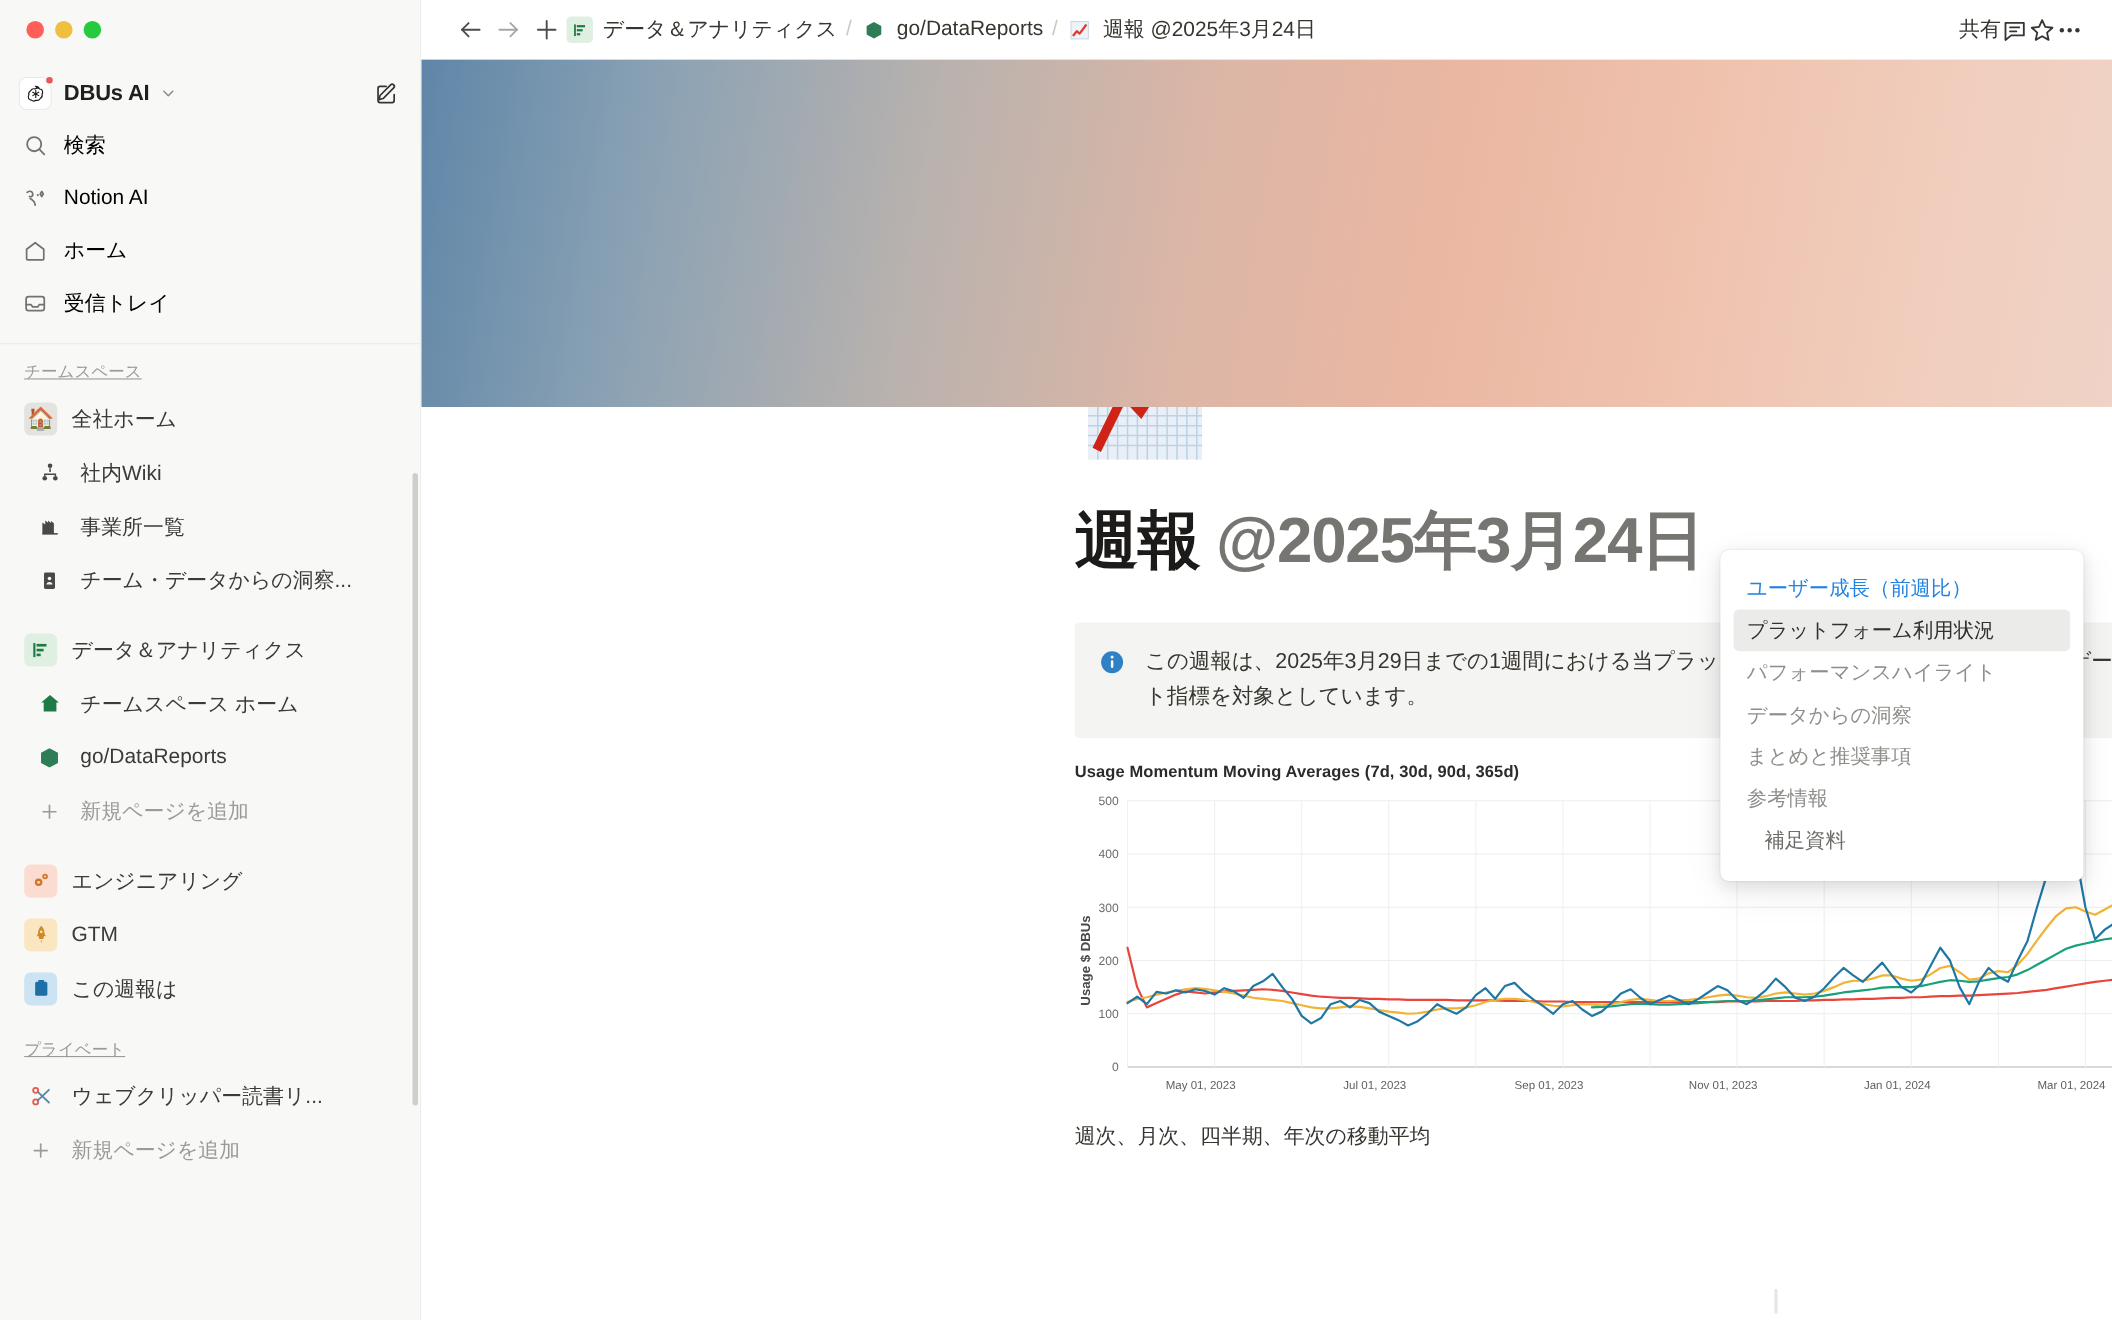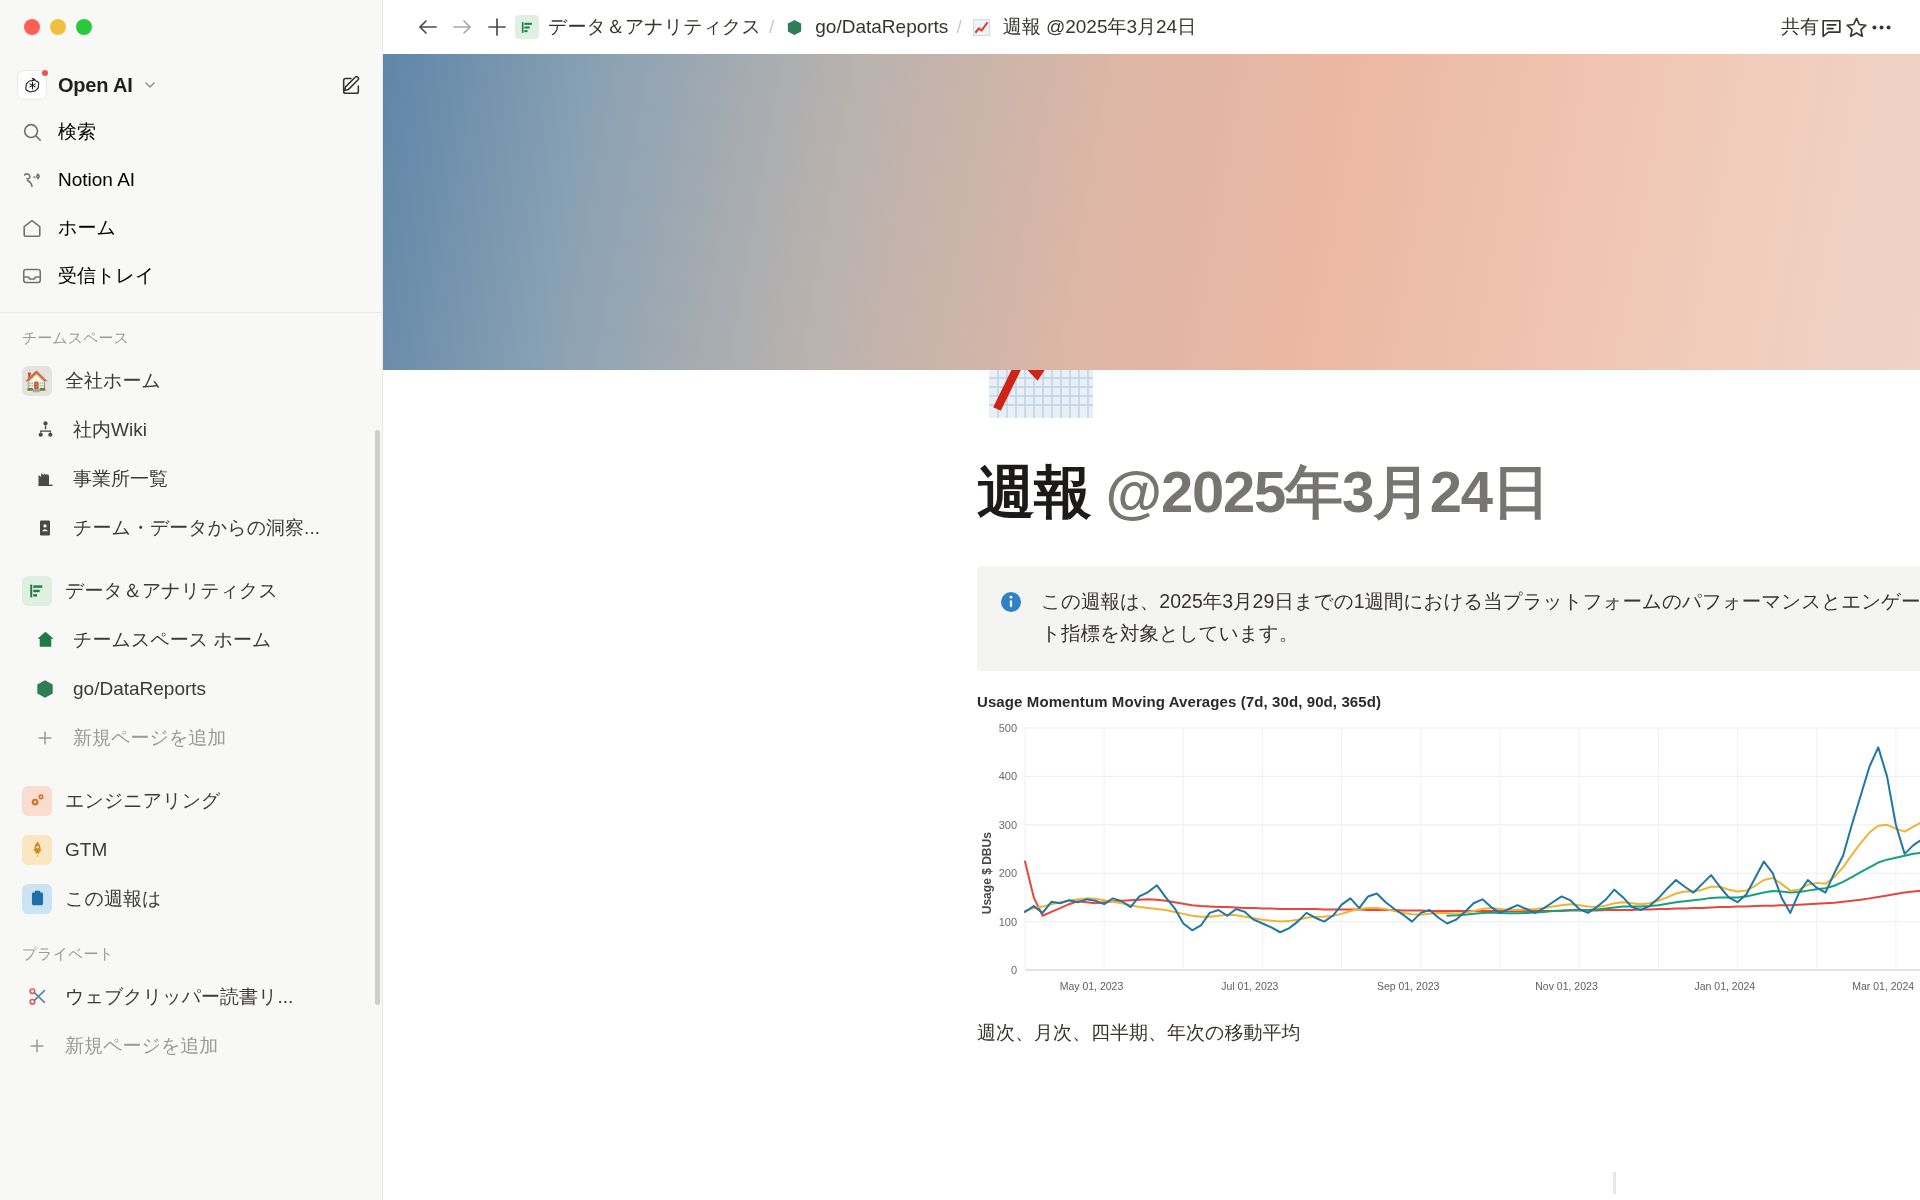--- a/index.html
+++ b/index.html
@@ -65,20 +65,21 @@
   .nav-item .lbl {
     margin-left: 12px; font-size: 19px; color: #000000;
     white-space: nowrap; overflow: hidden; text-overflow: ellipsis;
   }
 
   .sb-divider { height: 1px; background: #eaeae8; margin: 12px 0 10px 0; }
 
   .sec-head {
     font-size: 15px; color: #9b9a95; font-weight: 500;
     padding: 6px 20px 8px 22px;
+    text-decoration: underline;
   }
 
   .page-item {
     display: flex; align-items: center;
     height: 49px; padding: 0 18px 0 22px;
     cursor: pointer;
   }
   .page-item.indent { padding-left: 30px; }
   .page-item .emoji {
     width: 30px; height: 30px; flex: 0 0 30px;
@@ -214,21 +215,21 @@
     </div>
 
     <div class="ws-row">
       <span class="ws-logo">
         <svg width="19" height="19" viewBox="0 0 24 24" fill="none" stroke="#1a1a1a" stroke-width="1.3">
           <path d="M12 3.2c2 0 3.6 1.2 4.3 3 2 .1 3.6 1.7 3.6 3.8 0 .8-.2 1.5-.6 2.1.5 1.9-.3 4-2.1 5-1 1.7-3 2.5-4.9 2-1.5 1.2-3.7 1.2-5.2-.1-2-.1-3.6-1.7-3.6-3.8 0-.8.2-1.5.6-2.1-.5-1.9.3-4 2.1-5 .9-1.7 2.9-2.5 4.8-1.9.9-.6 1.9-1 3-1z"></path>
           <path d="M12 7.4v9.2M8.1 9.6l7.8 4.5M15.9 9.6l-7.8 4.5"></path>
         </svg>
         <span class="ws-badge"></span>
       </span>
-      <span class="ws-name">Open AI</span>
+      <span class="ws-name">DBUs AI</span>
       <span class="ws-chev">
         <svg width="16" height="16" viewBox="0 0 24 24" fill="none" stroke="#8b8b87" stroke-width="2.1" stroke-linecap="round" stroke-linejoin="round">
             <polyline points="6 9 12 15 18 9"></polyline>
           </svg>
       </span>
       <span class="ws-spacer"></span>
       <span class="ws-edit">
         <svg width="22" height="22" viewBox="0 0 24 24" fill="none" stroke="#37352f" stroke-width="1.7" stroke-linecap="round" stroke-linejoin="round">
           <path d="M16.5 3.5a2.1 2.1 0 0 1 3 3L9 17l-4 1 1-4z"></path>
             <path d="M20 13v6a2 2 0 0 1-2 2H6a2 2 0 0 1-2-2V7a2 2 0 0 1 2-2h6"></path>
@@ -566,16 +567,25 @@
                 <path d="M 48.00 191.92 L 56.80 186.11 L 65.59 192.89 L 74.39 181.76 L 83.19 183.21 L 91.98 180.30 L 100.78 182.24 L 109.57 179.34 L 118.37 180.79 L 127.17 184.18 L 135.96 178.37 L 144.76 181.27 L 153.56 187.08 L 162.35 176.43 L 171.15 172.08 L 179.94 165.30 L 188.74 177.40 L 197.54 188.05 L 206.33 203.54 L 215.13 210.31 L 223.93 205.47 L 232.72 192.89 L 241.52 189.98 L 250.31 195.79 L 259.11 189.02 L 267.91 191.92 L 276.70 199.66 L 285.50 203.54 L 294.30 207.41 L 303.09 212.25 L 311.89 208.38 L 320.69 201.60 L 329.48 192.89 L 338.28 197.73 L 347.07 201.60 L 355.87 195.79 L 364.67 184.66 L 373.46 178.37 L 382.26 188.05 L 391.06 176.43 L 399.85 173.53 L 408.65 182.24 L 417.44 189.02 L 426.24 194.82 L 435.04 201.60 L 443.83 192.89 L 452.63 189.98 L 461.43 197.73 L 470.22 203.54 L 479.02 199.66 L 487.81 191.92 L 496.61 183.21 L 505.41 179.34 L 514.20 187.08 L 523.00 192.89 L 531.80 189.02 L 540.59 185.14 L 549.39 189.02 L 558.19 192.89 L 566.98 188.05 L 575.78 182.24 L 584.57 176.43 L 593.37 180.30 L 602.17 189.02 L 610.96 192.89 L 619.76 187.08 L 628.56 179.82 L 637.35 169.66 L 646.15 177.40 L 654.94 187.08 L 663.74 189.98 L 672.54 186.11 L 681.33 178.37 L 690.13 168.69 L 698.93 159.98 L 707.72 166.75 L 716.52 172.56 L 725.31 163.85 L 734.11 155.14 L 742.91 166.75 L 751.70 177.40 L 760.50 182.24 L 769.30 174.50 L 778.09 158.04 L 786.89 141.58 L 795.69 153.20 L 804.48 177.40 L 813.28 192.89 L 822.07 172.56 L 830.87 159.98 L 839.67 167.72 L 848.46 172.56 L 857.26 153.20 L 866.06 135.78 L 874.85 104.80 L 883.65 75.76 L 892.44 46.72 L 901.24 27.36 L 910.04 56.40 L 918.83 104.80 L 927.63 133.84 L 936.43 125.13 L 945.22 119.32 L 954.02 129.97 L 962.81 135.78 L 971.61 129.00 L 980.41 125.13 L 989.20 131.90 L 998.00 128.03" fill="none" stroke="#1f77a4" stroke-width="2" stroke-linejoin="round" stroke-linecap="round"></path>
               </svg>
           </div>
 
           <div class="chart-caption">週次、月次、四半期、年次の移動平均</div>
         </div>
 
       </div>
     </div>
 
+    <div class="toc">
+      <div class="toc-item active">ユーザー成長（前週比）</div>
+      <div class="toc-item current">プラットフォーム利用状況</div>
+      <div class="toc-item">パフォーマンスハイライト</div>
+      <div class="toc-item">データからの洞察</div>
+      <div class="toc-item">まとめと推奨事項</div>
+      <div class="toc-item">参考情報</div>
+      <div class="toc-item sub">補足資料</div>
+    </div>
 
     <div class="bottom-caret"></div>
   </div>
 </div>
 
 </body></html>

